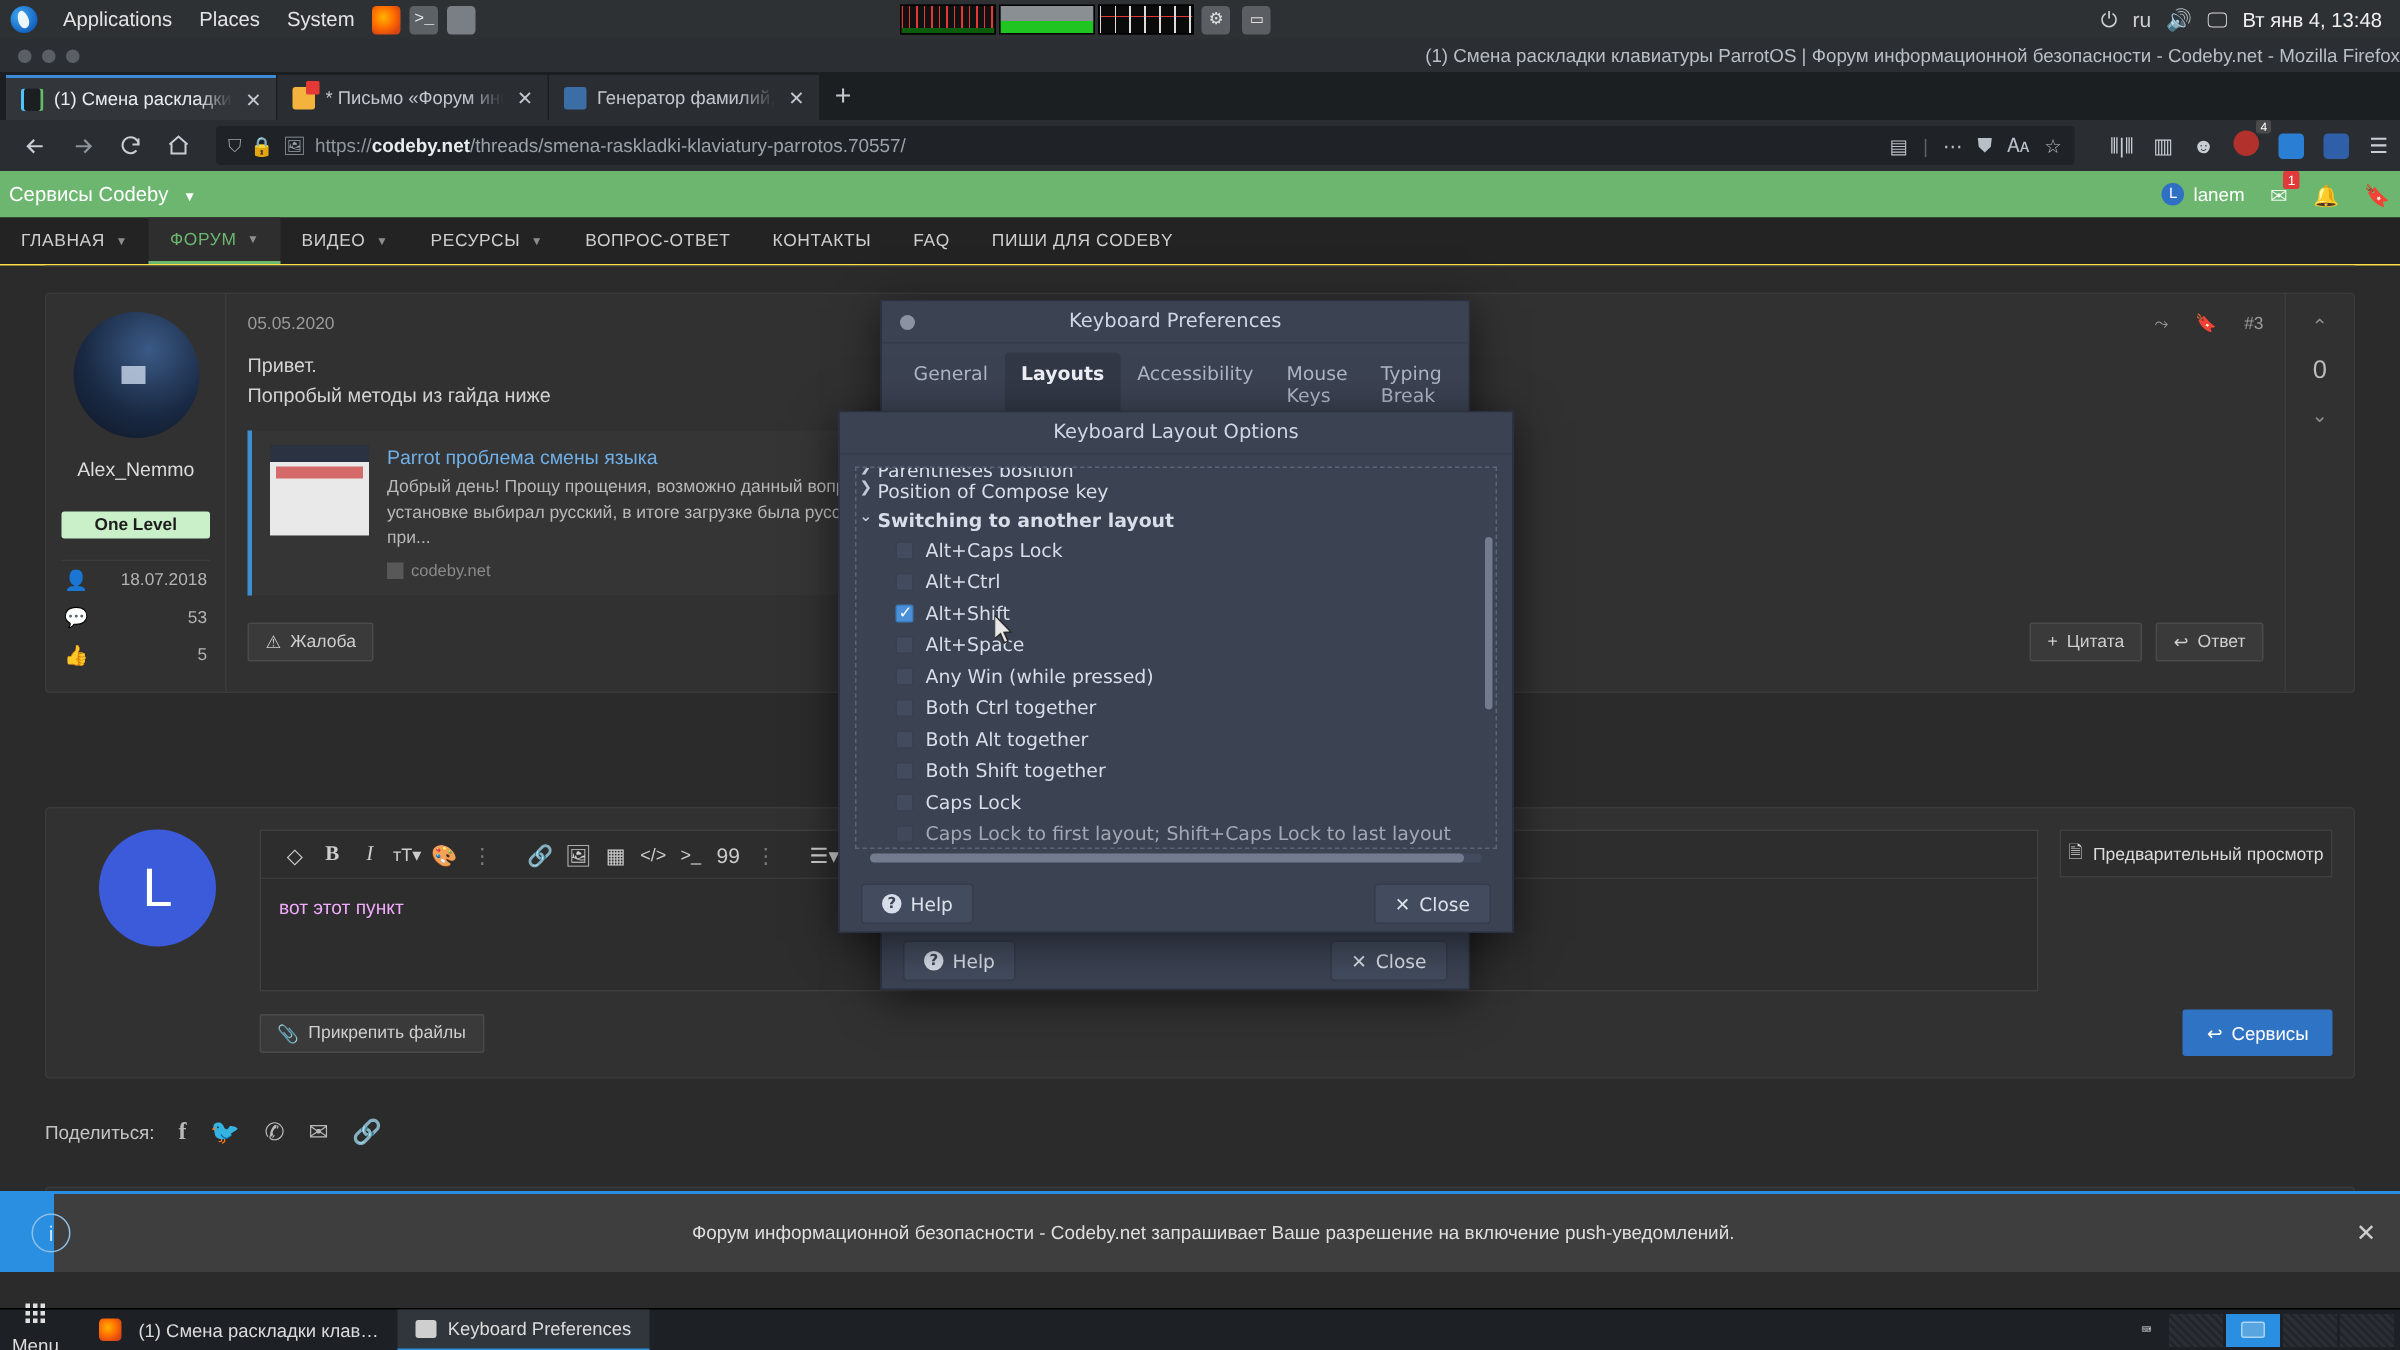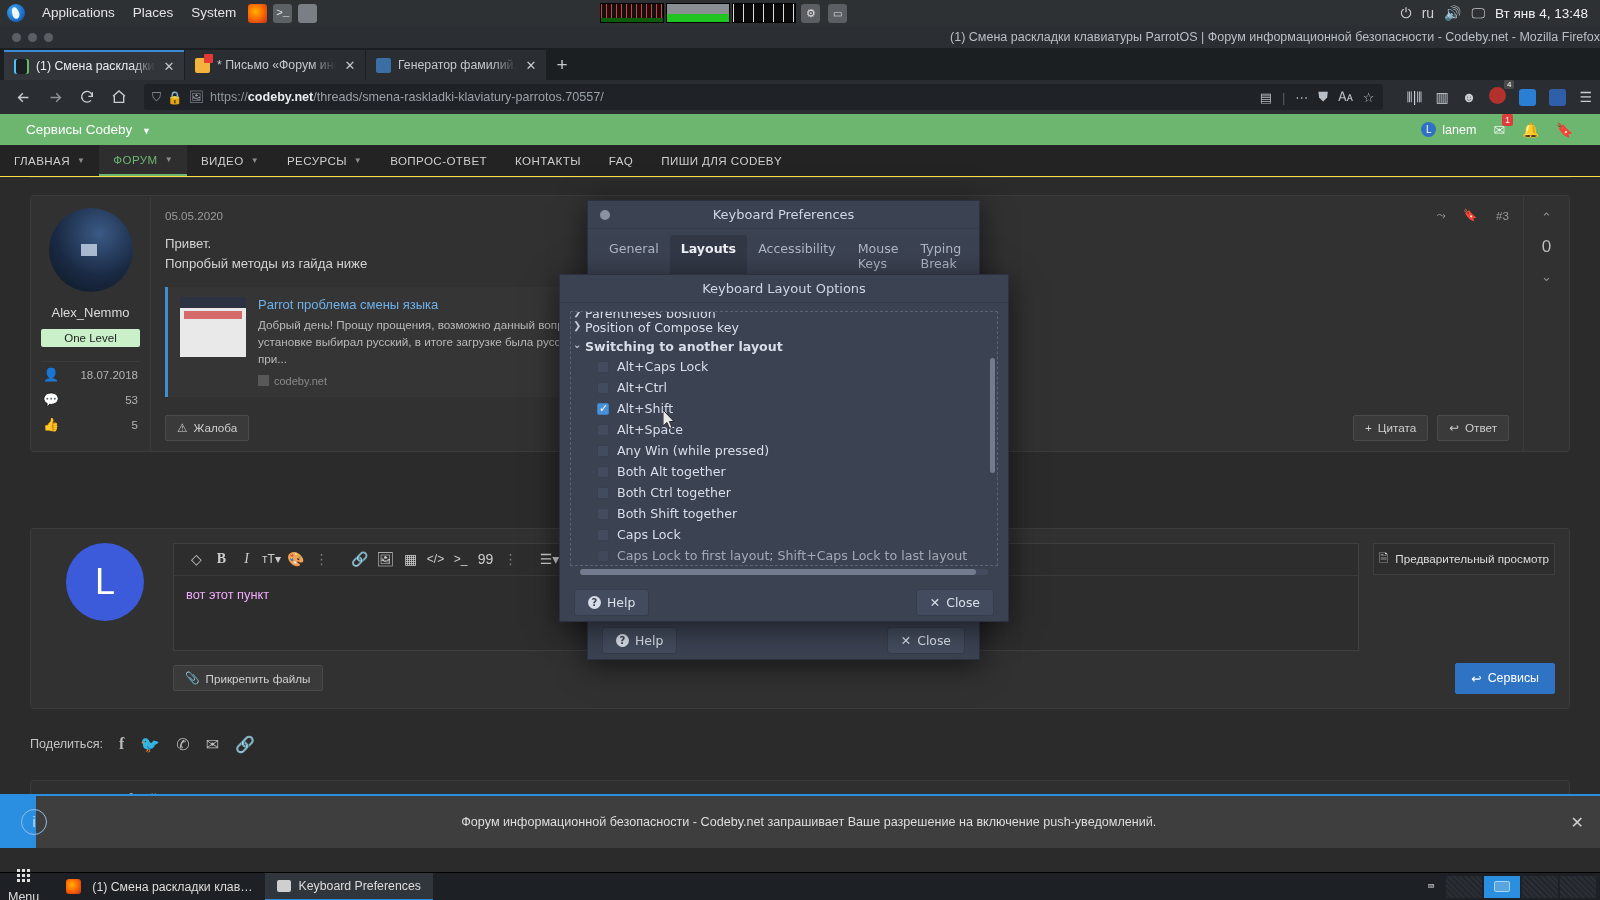--- a/index.html
+++ b/index.html
@@ -88,21 +88,21 @@
   .ext-badge .cnt { position: absolute; top: -7px; right: -8px; background: #4a4a4a; color: #fff;
      font-size: 8px; padding: 0 3px; border-radius: 2px; }
   .sq { width: 17px; height: 17px; border-radius: 3px; display: inline-block; }
 
   
   .page { position: absolute; left: 0; top: 0; width: 1600px; height: 734px; overflow: hidden;
      background: #2b2b2b; }
   .ff-content { position: relative; height: 734px; overflow: hidden; }
 
   .site-top { height: 31px; background: #6cb670; display: flex; align-items: center;
-     padding: 0 26px; color: #fff; font-size: 13.5px; }
+     padding: 0 6px; color: #fff; font-size: 13.5px; }
   .site-top .caret { font-size: 9px; margin-left: 6px; }
   .site-top-right { margin-left: auto; display: flex; align-items: center; gap: 17px; }
   .user-chip { display: flex; align-items: center; gap: 6px; font-size: 12.5px; }
   .user-av { width: 15px; height: 15px; border-radius: 50%; background: #2f6fc4; color: #fff;
      font-size: 10px; text-align: center; line-height: 15px; }
   .bell, .bm, .mail { position: relative; font-size: 14px; color: #eaf5ea; }
   .mail .badge { position: absolute; top: -8px; right: -8px; background: #e03b3b; color: #fff;
      font-size: 9px; border-radius: 2px; padding: 0 3px; line-height: 12px; }
 
   .site-nav { height: 32px; background: #232323; display: flex; align-items: stretch;
@@ -116,22 +116,22 @@
 
   .post { display: flex; background: #313131; border: 1px solid #3b3b3b; border-radius: 3px; }
   .post-side { width: 120px; padding: 12px 10px; border-right: 1px solid #3b3b3b;
      display: flex; flex-direction: column; align-items: center; }
   .avatar { width: 84px; height: 84px; border-radius: 50%;
      background: radial-gradient(circle at 60% 30%, #3b5a86 0%, #1a2a44 55%, #0d1522 100%);
      position: relative; overflow: hidden; }
   .avatar::after { content: ""; position: absolute; left: 32px; top: 36px; width: 16px; height: 12px;
      background: #c9d7ea; opacity: .8; }
   .uname { margin-top: 13px; font-size: 13px; color: #dcdcdc; }
-  .ubadge { margin-top: 9px; width: 100%; text-align: center; background: #c9f0c9; color: #1d1d1d;
-     font-size: 11.5px; padding: 3px 0; border-radius: 2px; }
+  .ubadge { margin-top: 21px; width: 100%; text-align: center; background: #c9f0c9; color: #1d1d1d;
+     font-size: 11.5px; padding: 3px 0; border-radius: 2px; font-weight: bold; }
   .ustats { margin-top: 14px; width: 100%; border-top: 1px solid #3b3b3b; font-size: 11.5px; color: #b4b4b4; }
   .ustat { display: flex; align-items: center; justify-content: space-between; padding: 5px 2px; }
   .ustat .ic { font-size: 13px; color: #9a9a9a; }
 
   .post-main { flex: 1; padding: 12px 14px 10px 14px; position: relative; }
   .post-head { display: flex; align-items: center; font-size: 11.6px; color: #9b9b9b; }
   .post-head-right { margin-left: auto; display: flex; align-items: center; gap: 18px; }
   .post-body { margin-top: 12px; font-size: 13.2px; color: #d3d3d3; line-height: 1.5; }
   .linkcard { margin-top: 13px; display: flex; gap: 12px; background: #353535;
      border-left: 3px solid #3f8fd0; padding: 10px 12px; max-width: 760px; }
@@ -636,25 +636,25 @@
         <div class="kl-item">
           <span class="cbx"></span>
           <span>Alt+Space</span>
         </div>
         <div class="kl-item">
           <span class="cbx"></span>
           <span>Any Win (while pressed)</span>
         </div>
         <div class="kl-item">
           <span class="cbx"></span>
+          <span>Both Ctrl together</span>
+        </div>
+        <div class="kl-item">
+          <span class="cbx"></span>
           <span>Both Alt together</span>
-        </div>
-        <div class="kl-item">
-          <span class="cbx"></span>
-          <span>Both Ctrl together</span>
         </div>
         <div class="kl-item">
           <span class="cbx"></span>
           <span>Both Shift together</span>
         </div>
         <div class="kl-item">
           <span class="cbx"></span>
           <span>Caps Lock</span>
         </div>
         <div class="kl-item" style="opacity:.65">

